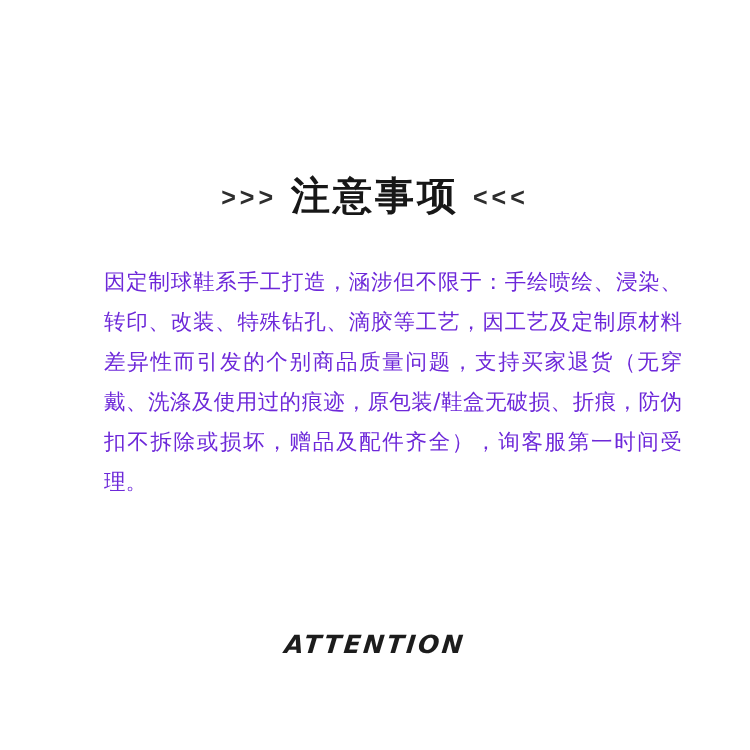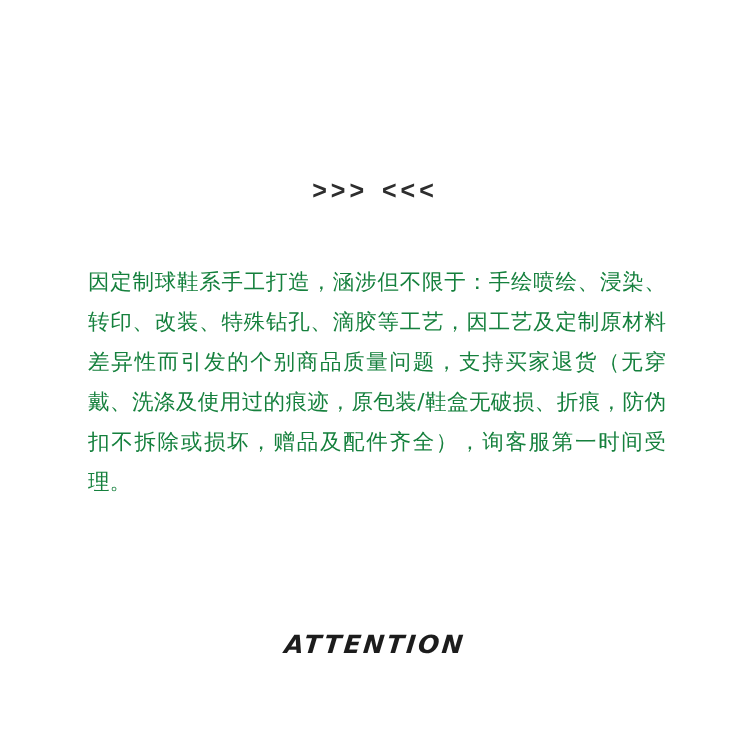--- a/index.html
+++ b/index.html
@@ -54,26 +54,26 @@
     font-weight: 700;
     letter-spacing: 3px;
     color: #171717;
     line-height: 1;
   }
 
   
   .body-text {
     position: absolute;
     top: 262px;
-    left: 88px;
+    left: 104px;
     width: 578px;
     font-family: "DejaVu Sans", sans-serif;
     font-size: 21.5px;
     line-height: 40px;
-    color: #15803d;
+    color: #6d28d9;
     text-align: justify;
     text-justify: inter-character;
     letter-spacing: 0px;
   }
 
   
   .footer-word {
     position: absolute;
     top: 630px;
     left: 0;
@@ -88,20 +88,21 @@
     transform: skewX(-6deg);
   }
 </style>
 </head>
 <body>
 
 <div class="page">
 
   <div class="heading">
     <span class="chev left">&gt;&gt;&gt;</span>
+    <span class="title">注意事项</span>
     <span class="chev right">&lt;&lt;&lt;</span>
   </div>
 
   <div class="body-text">因定制球鞋系手工打造，涵涉但不限于：手绘喷绘、浸染、转印、改装、特殊钻孔、滴胶等工艺，因工艺及定制原材料差异性而引发的个别商品质量问题，支持买家退货（无穿戴、洗涤及使用过的痕迹，原包装/鞋盒无破损、折痕，防伪扣不拆除或损坏，赠品及配件齐全），询客服第一时间受理。</div>
 
   <div class="footer-word">ATTENTION</div>
 
 </div>
 
 </body></html>

